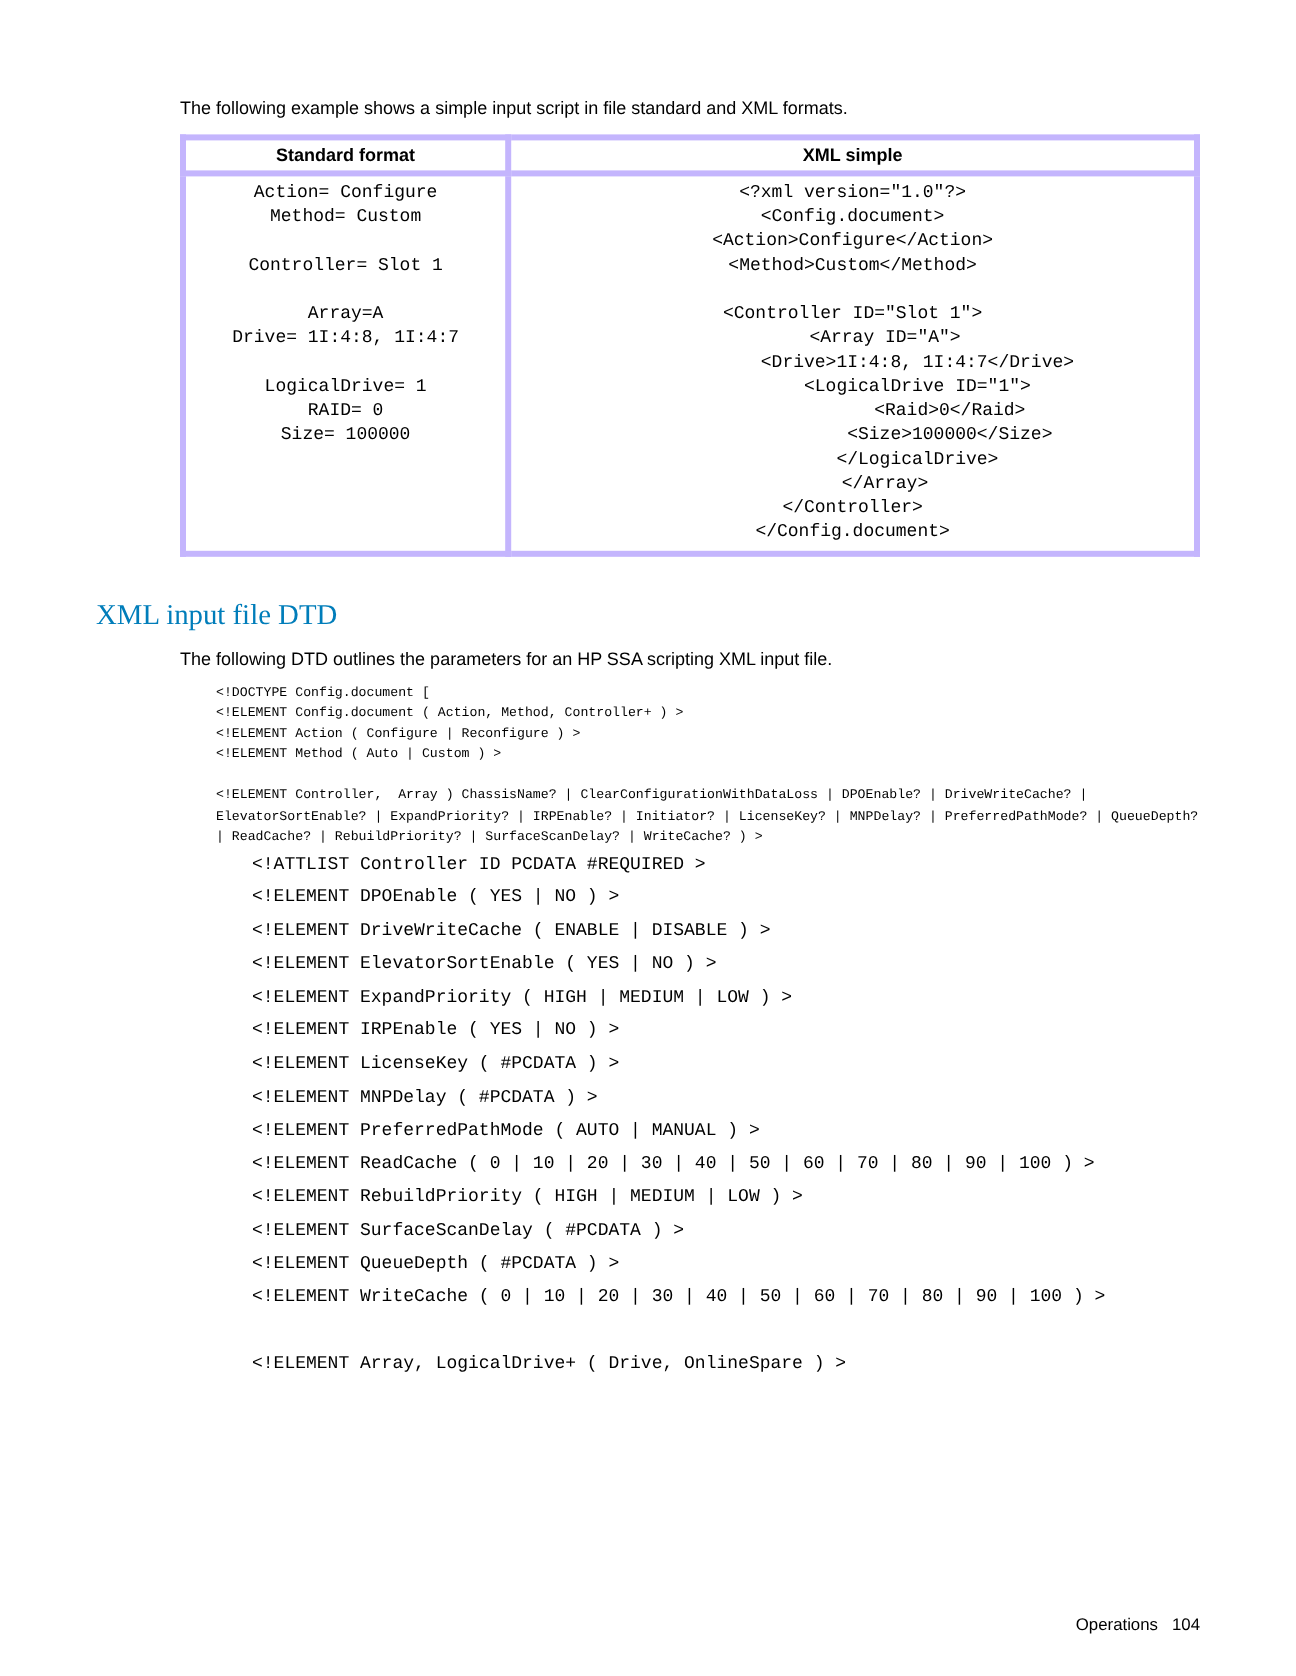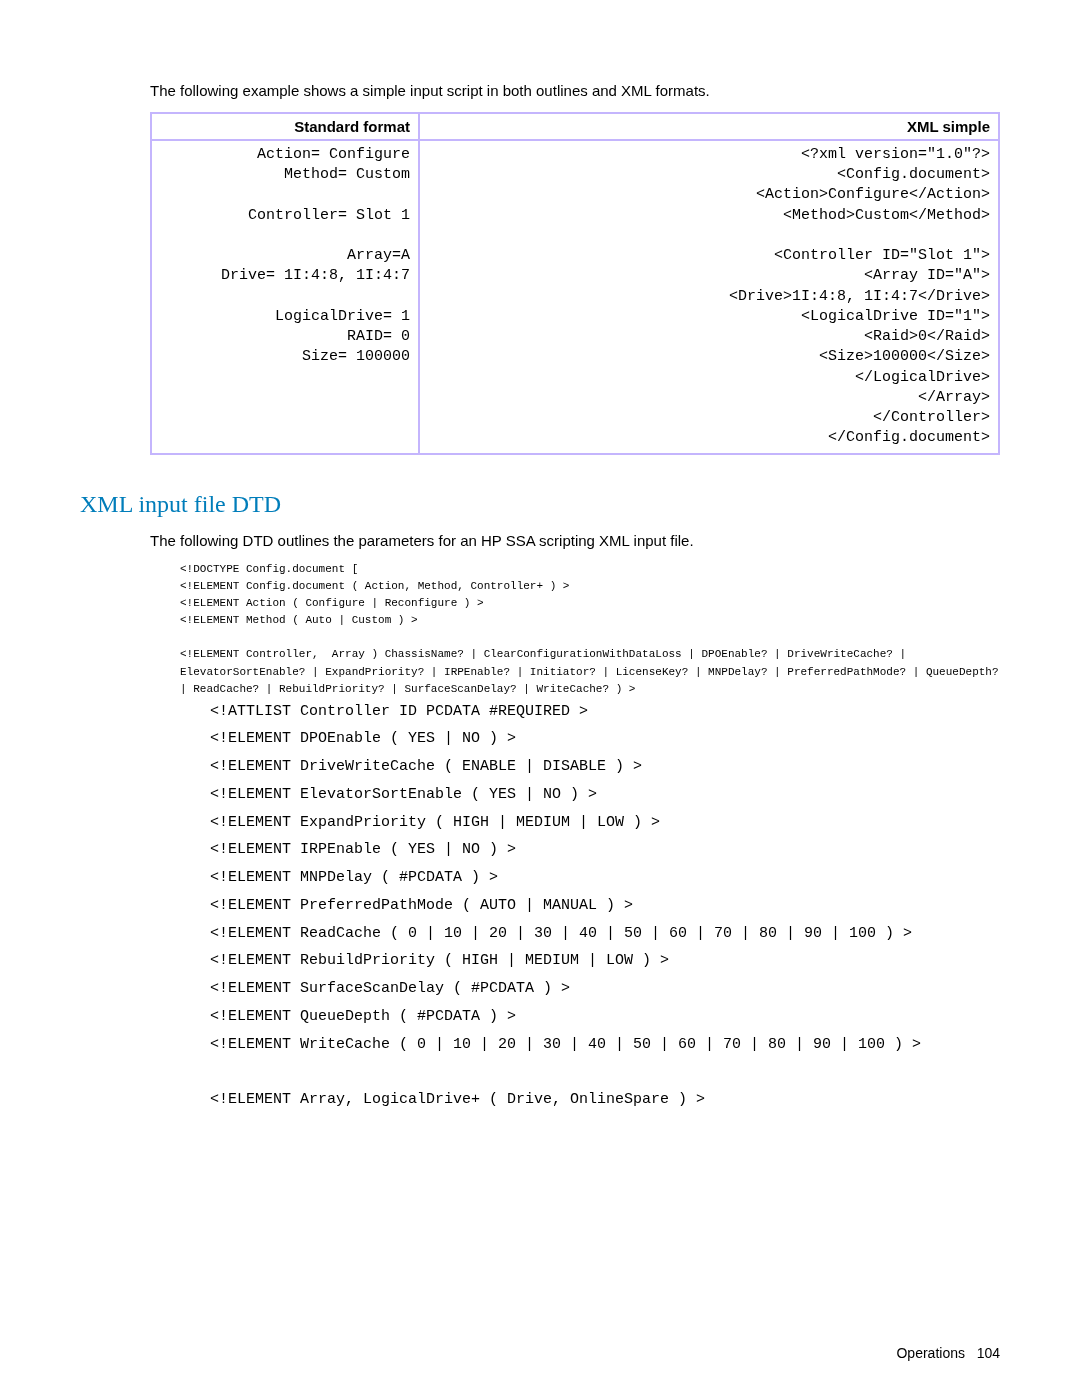--- a/index.html
+++ b/index.html
@@ -21,24 +21,24 @@
     margin-left: 70px;
     margin-bottom: 10px;
     line-height: 1.45;
   }
   .tbl {
     border-collapse: collapse;
     margin-left: 70px;
     width: 850px;
   }
   .tbl th, .tbl td {
-    border: 2px solid #c4b5fd;
+    border: 5px solid #c4b5fd;
     padding: 4px 8px 4px 8px;
     vertical-align: top;
-    text-align: right;
+    text-align: center;
   }
   .tbl th {
     font-weight: bold;
     font-size: 15px;
     background: #fff;
   }
   .mono {
     font-family: "Courier New", Courier, monospace;
     font-size: 15px;
     white-space: pre;
@@ -74,21 +74,21 @@
     right: 80px;
     font-size: 14px;
     text-align: right;
   }
 </style>
 </head>
 <body>
 
 <div class="page">
 
-  <div class="intro">The following example shows a simple input script in both outlines and XML formats.</div>
+  <div class="intro">The following example shows a simple input script in file standard and XML formats.</div>
 
   <table class="tbl">
     <thead>
       <tr>
         <th style="width:250px">Standard format</th>
         <th>XML simple</th>
       </tr>
     </thead>
     <tbody>
       <tr>
@@ -132,20 +132,21 @@
 
 &lt;!ELEMENT Controller,  Array ) ChassisName? | ClearConfigurationWithDataLoss | DPOEnable? | DriveWriteCache? | ElevatorSortEnable? | ExpandPriority? | IRPEnable? | Initiator? | LicenseKey? | MNPDelay? | PreferredPathMode? | QueueDepth? | ReadCache? | RebuildPriority? | SurfaceScanDelay? | WriteCache? ) &gt;</div>
 
   <div class="dtd-indented-block" id="dtd-ind">
       <div>&lt;!ATTLIST Controller ID PCDATA #REQUIRED &gt;</div>
       <div>&lt;!ELEMENT DPOEnable ( YES | NO ) &gt;</div>
       <div>&lt;!ELEMENT DriveWriteCache ( ENABLE | DISABLE ) &gt;</div>
       <div>&lt;!ELEMENT ElevatorSortEnable ( YES | NO ) &gt;</div>
       <div>&lt;!ELEMENT ExpandPriority ( HIGH | MEDIUM | LOW ) &gt;</div>
       <div>&lt;!ELEMENT IRPEnable ( YES | NO ) &gt;</div>
+      <div>&lt;!ELEMENT LicenseKey ( #PCDATA ) &gt;</div>
       <div>&lt;!ELEMENT MNPDelay ( #PCDATA ) &gt;</div>
       <div>&lt;!ELEMENT PreferredPathMode ( AUTO | MANUAL ) &gt;</div>
       <div>&lt;!ELEMENT ReadCache ( 0 | 10 | 20 | 30 | 40 | 50 | 60 | 70 | 80 | 90 | 100 ) &gt;</div>
       <div>&lt;!ELEMENT RebuildPriority ( HIGH | MEDIUM | LOW ) &gt;</div>
       <div>&lt;!ELEMENT SurfaceScanDelay ( #PCDATA ) &gt;</div>
       <div>&lt;!ELEMENT QueueDepth ( #PCDATA ) &gt;</div>
       <div>&lt;!ELEMENT WriteCache ( 0 | 10 | 20 | 30 | 40 | 50 | 60 | 70 | 80 | 90 | 100 ) &gt;</div>
       <div>&nbsp;</div>
       <div>&lt;!ELEMENT Array, LogicalDrive+ ( Drive, OnlineSpare ) &gt;</div>
     </div>

